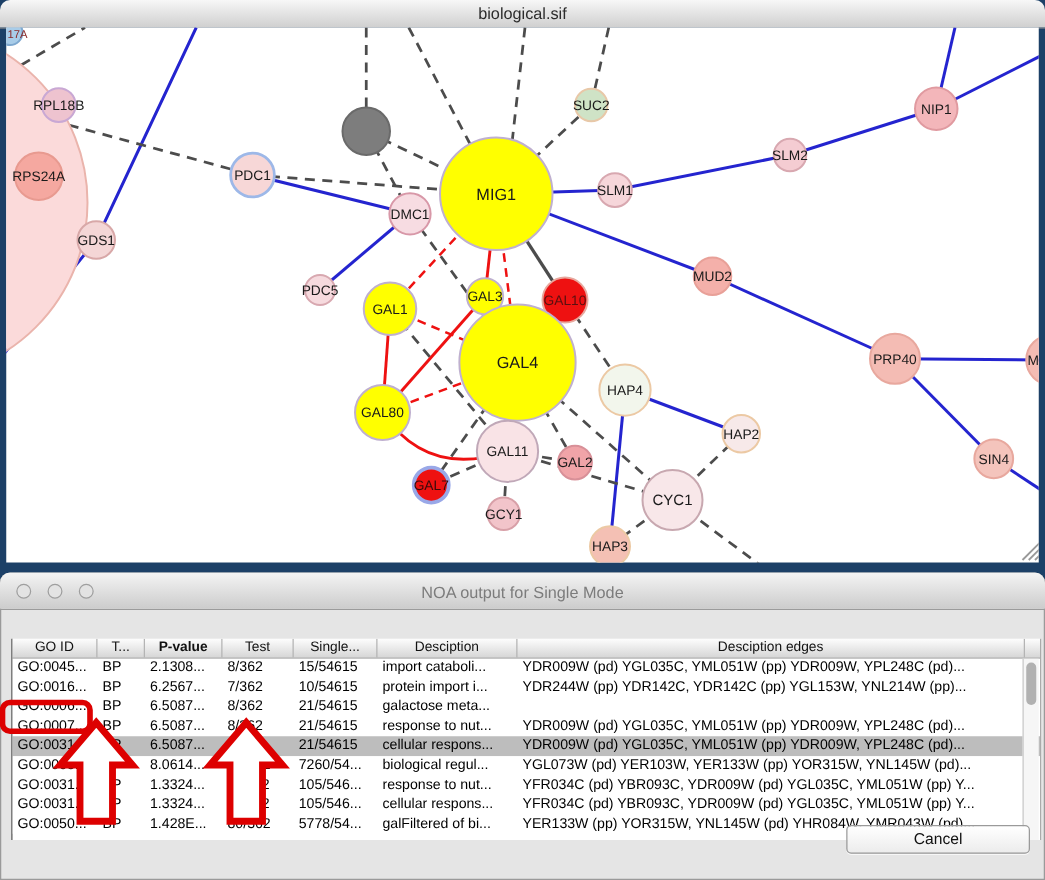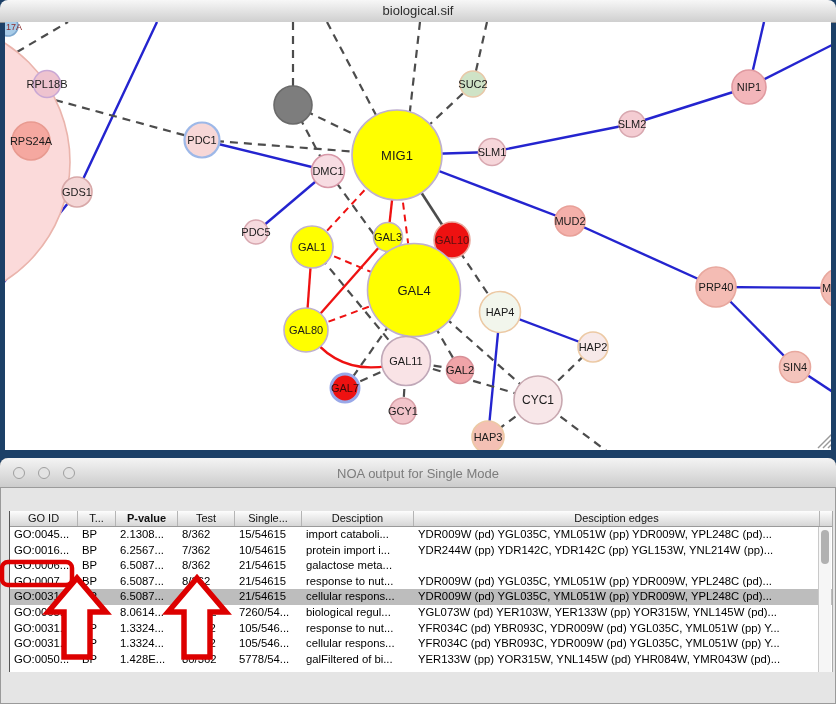--- a/index.html
+++ b/index.html
@@ -286,20 +286,21 @@
           <div class="tcell" style="width: 112px;">galFiltered of bi...</div>
           <div class="tcell" style="width: 406px;">YER133W (pp) YOR315W, YNL145W (pd) YHR084W, YMR043W (pd)...</div>
         </div>
       </div>
     <div id="vscroll">
       <div id="vscroll-thumb"></div>
     </div>
   </div>
 
   <div id="button-bar">
+    <div class="btn" id="cancel-button">Cancel</div>
   </div>
 </div>
 
 <svg id="annotation-overlay" width="836" height="704" viewBox="0 0 836 704" xmlns="http://www.w3.org/2000/svg">
   <rect x="2" y="562" width="70" height="23" rx="6" fill="none" stroke="#dd0000" stroke-width="4.5"></rect>
   <polygon points="77,578 106,612 90,612 90,657 64,657 64,612 48,612" fill="#ffffff" stroke="#dd0000" stroke-width="5.5"></polygon>
   <polygon points="197,578 226,612 210,612 210,657 184,657 184,612 168,612" fill="#ffffff" stroke="#dd0000" stroke-width="5.5"></polygon>
 </svg>
 
 </body></html>

